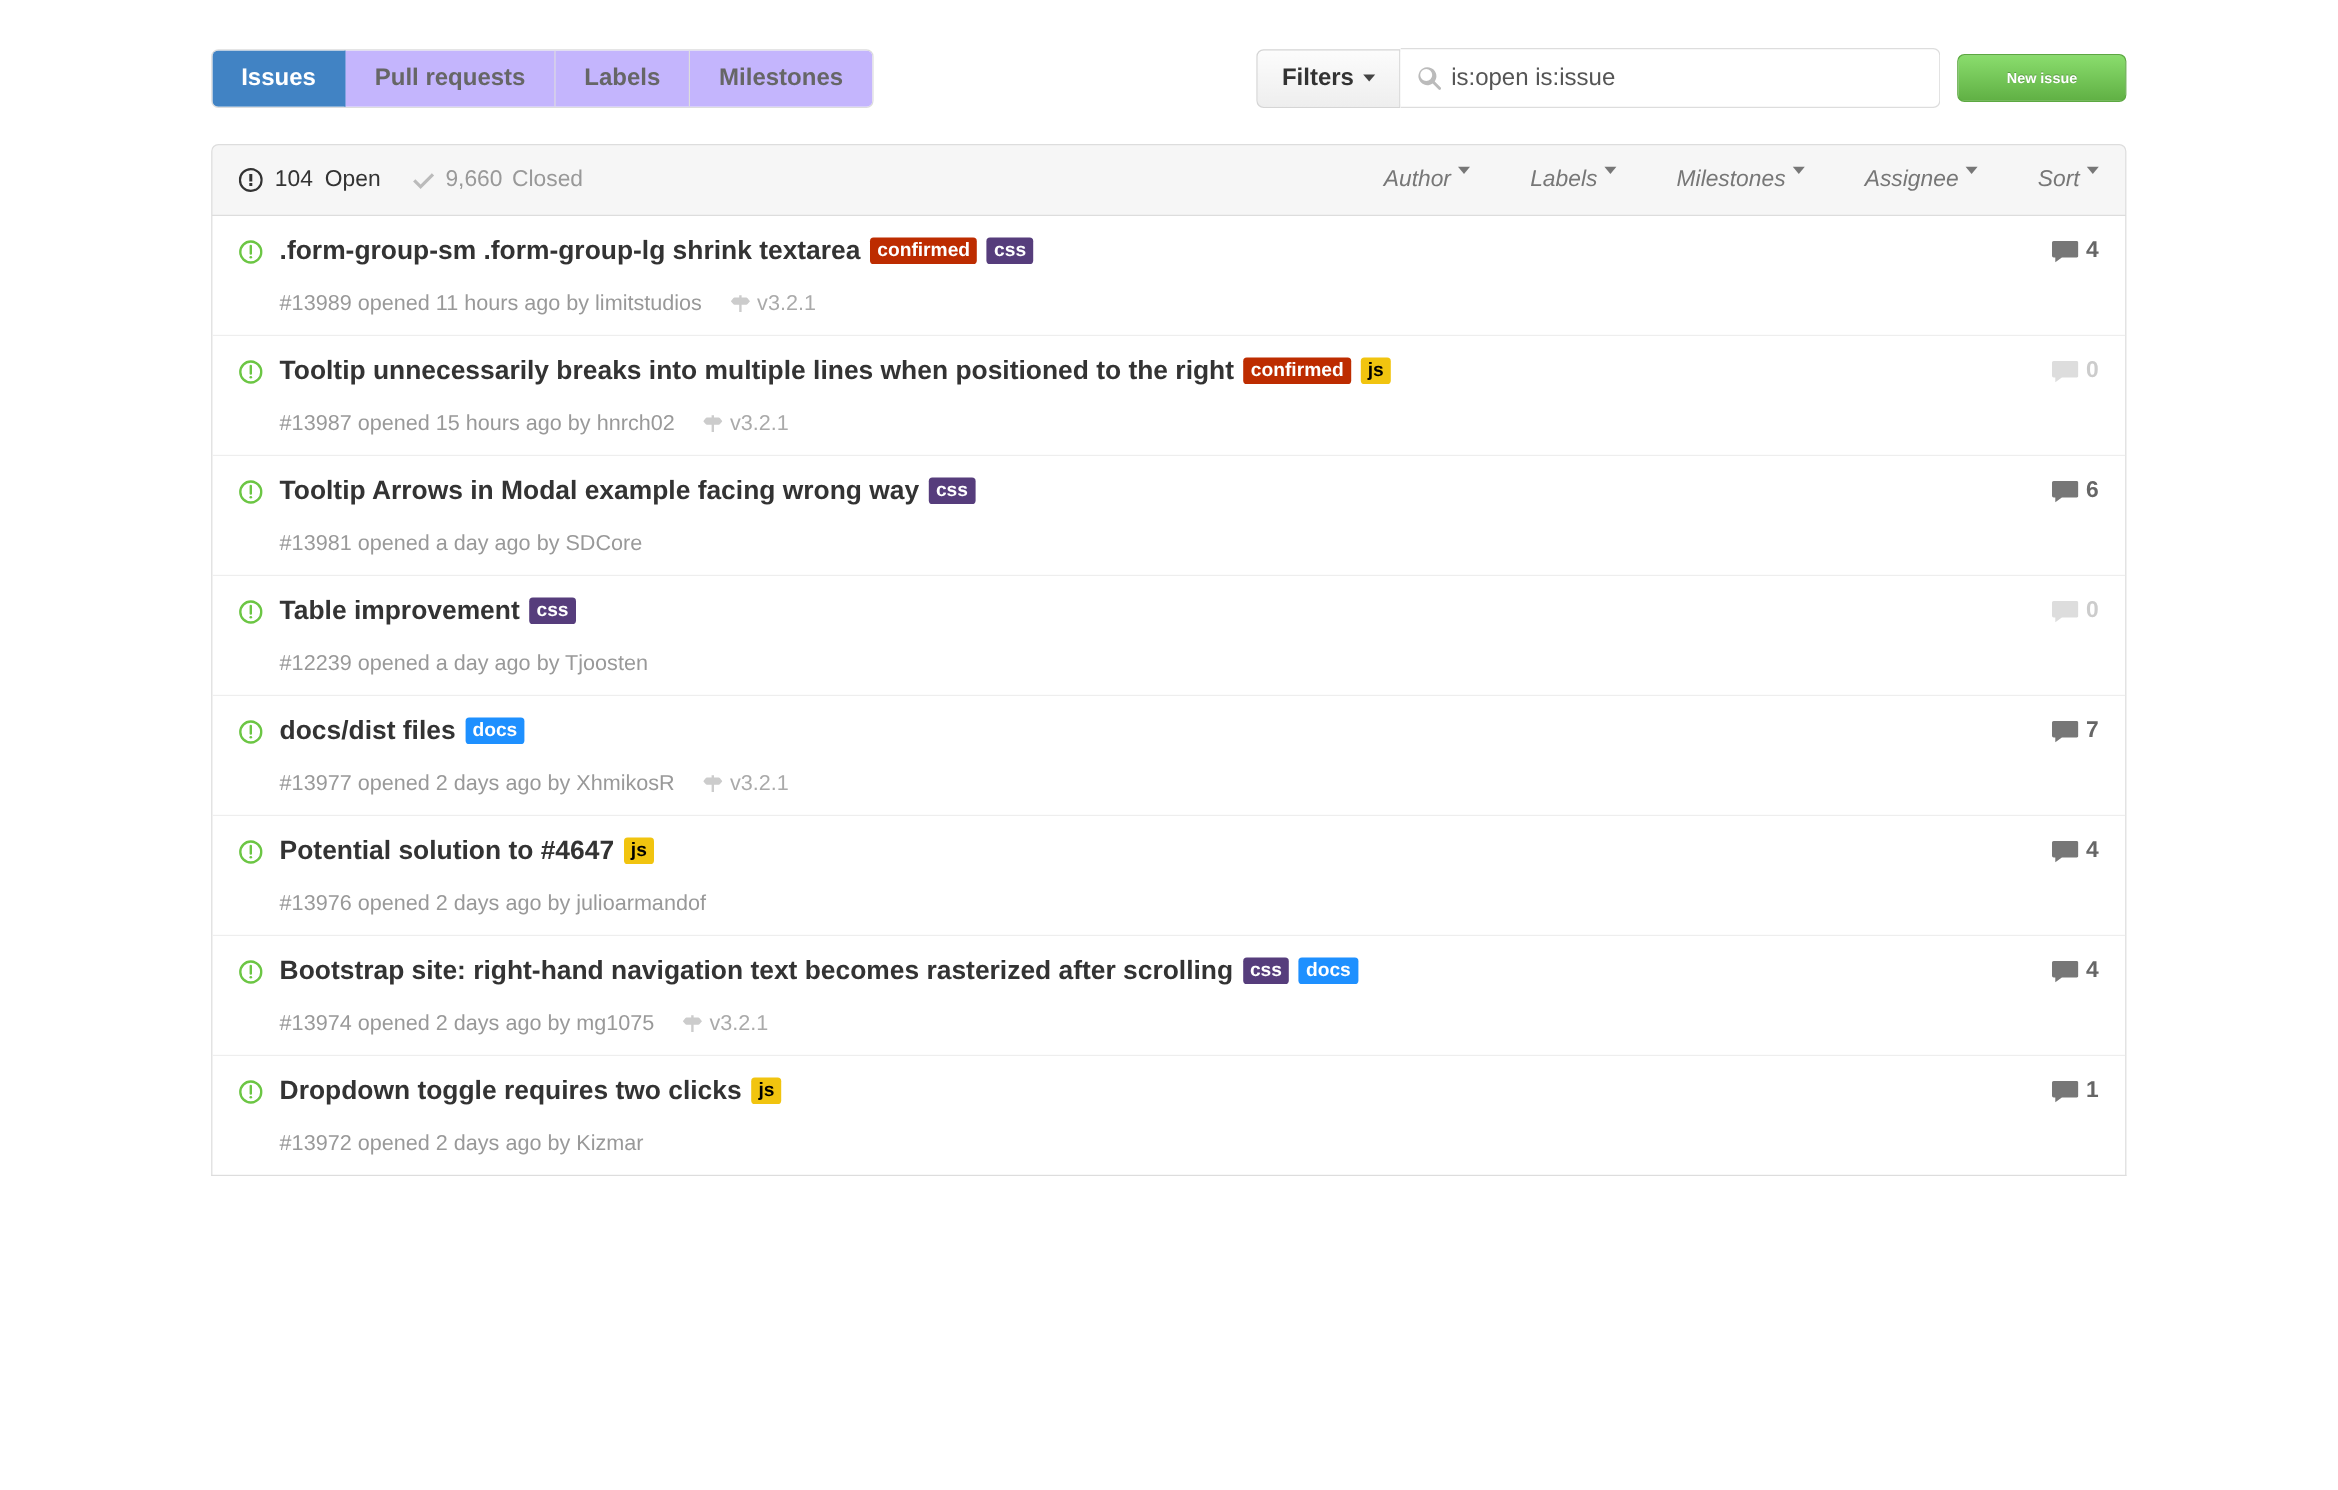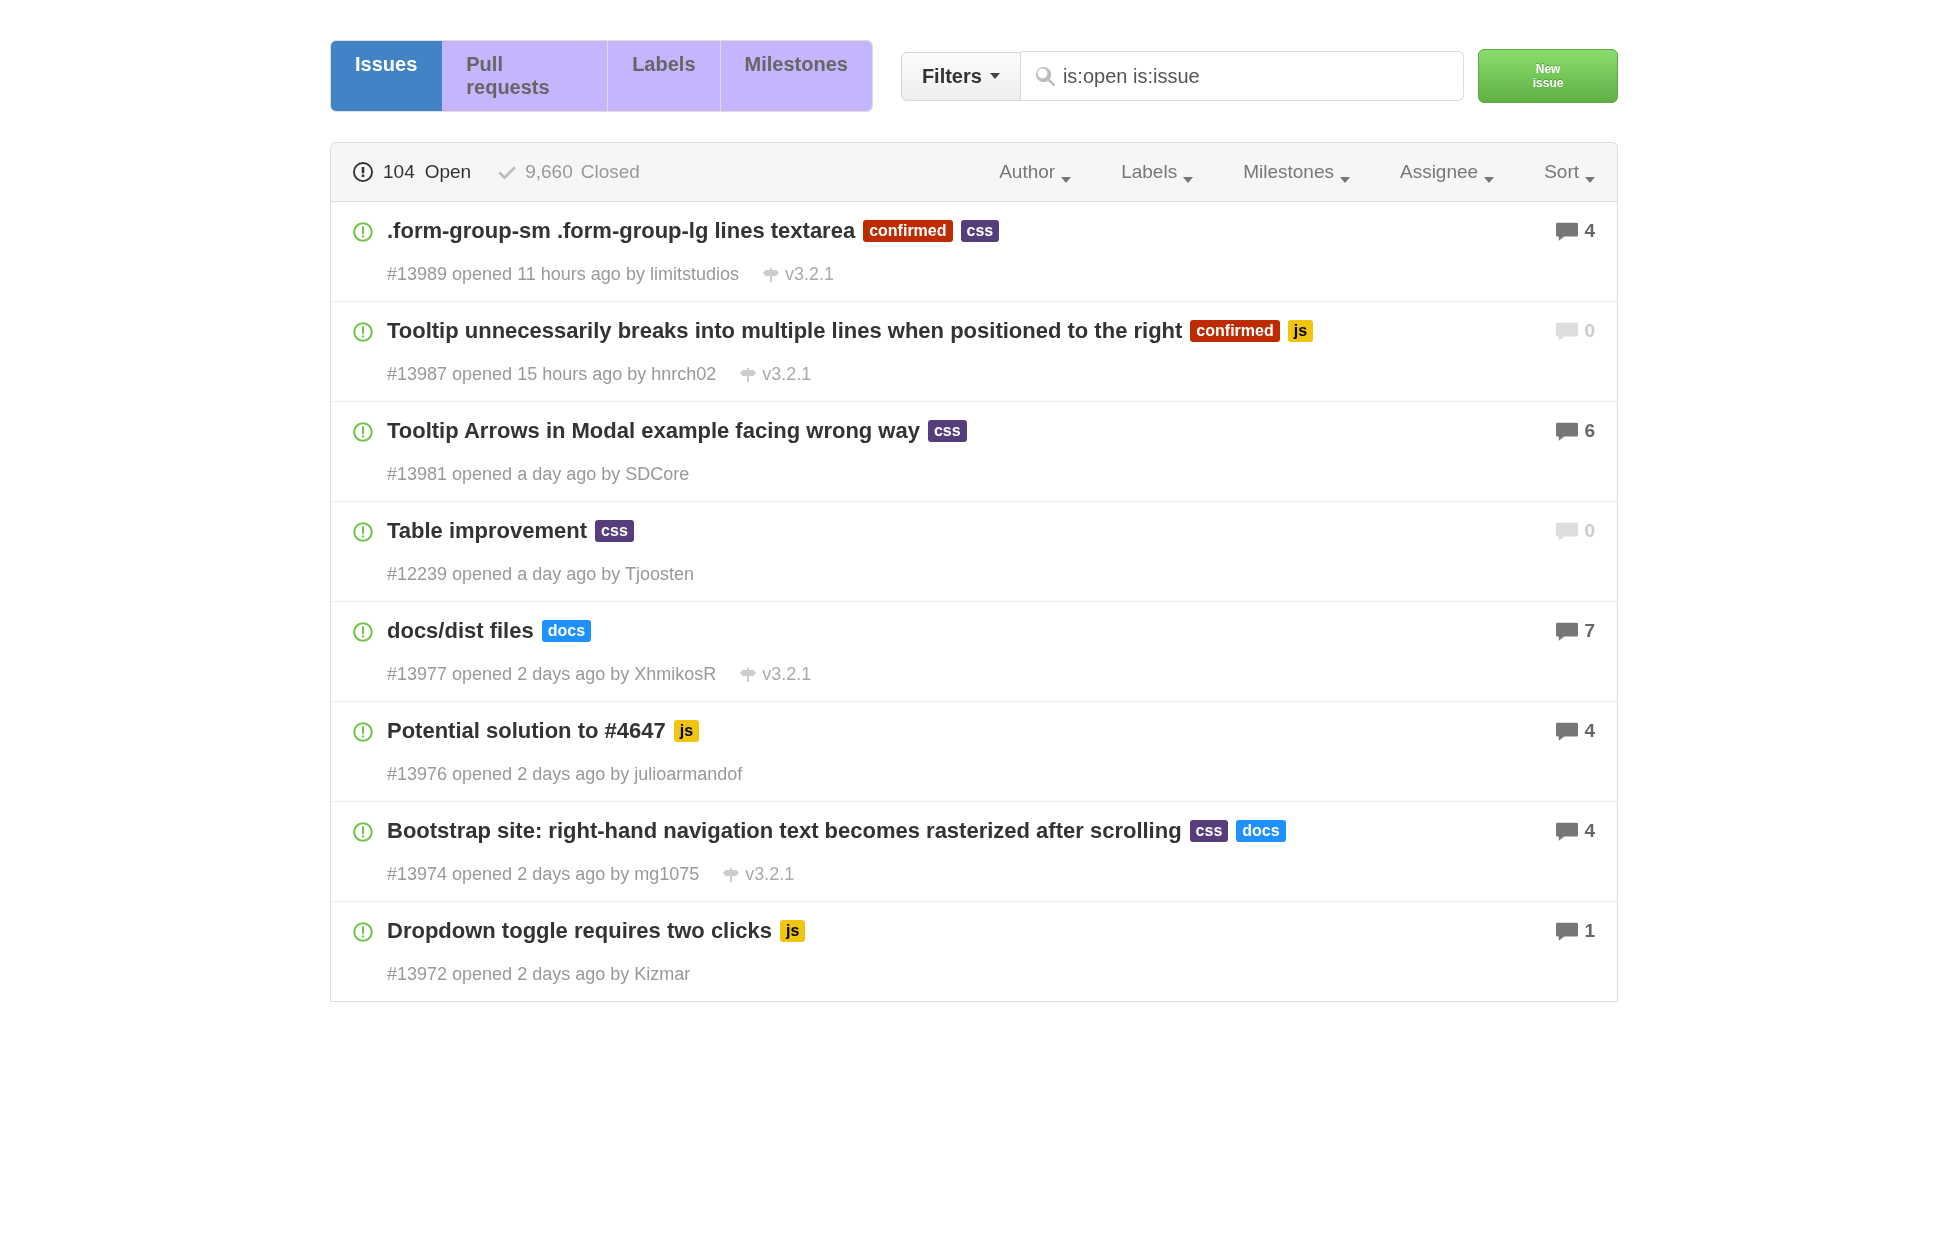--- a/index.html
+++ b/index.html
@@ -3,21 +3,21 @@
 <meta charset="utf-8">
 <style>
   * { box-sizing: border-box; margin: 0; padding: 0; }
   body {
     font-family: Helvetica, Arial, sans-serif;
     background: #fff;
     color: #333;
     font-size: 20px;
   }
   .container {
-    width: 1288px;
+    width: 1596px;
     margin: 40px auto 0;
   }
   .header-row {
     display: flex;
     align-items: center;
     margin-bottom: 30px;
   }
   .nav-tabs {
     display: flex;
     border: 1px solid #ddd;
@@ -111,23 +111,24 @@
     margin-left: 26px;
   }
   .toolbar-filters {
     margin-left: auto;
     display: flex;
     gap: 50px;
     color: #777;
   }
   .toolbar-filter {
     display: flex;
-    align-items: flex-end;
+    align-items: flex-start;
     gap: 6px;
     cursor: pointer;
+    font-style: italic;
   }
   .caret-down {
     display: inline-block;
     width: 0; height: 0;
     border-left: 5px solid transparent;
     border-right: 5px solid transparent;
     border-top: 6px solid currentColor;
   }
   .issue-list {
     border: 1px solid #ddd;
@@ -252,21 +253,21 @@
   <div class="issue-list" id="issue-list">
 
   <div class="issue-row">
         <div class="issue-icon"><svg width="20" height="20" viewBox="0 0 16 16" fill="none" stroke="#6cc644" stroke-width="1.6">
             <circle cx="8" cy="8" r="7"></circle>
             <line x1="8" y1="4" x2="8" y2="9" stroke-linecap="round"></line>
             <circle cx="8" cy="11.5" r="0.9" fill="#6cc644" stroke="none"></circle>
           </svg></div>
         <div class="issue-body">
           <div class="issue-title-line">
-            <a class="issue-title">.form-group-sm .form-group-lg lines textarea</a>
+            <a class="issue-title">.form-group-sm .form-group-lg shrink textarea</a>
             <span class="label" style="background: rgb(189, 44, 0);">confirmed</span>
             <span class="label" style="background: rgb(86, 61, 124);">css</span>
           </div>
           <div class="issue-meta">
             <span>#13989 opened 11 hours ago by limitstudios</span>
             <span class="milestone">
               <svg width="16" height="16" viewBox="0 0 16 16" fill="#ccc">
                 <path d="M7 1v2H3a1 1 0 00-.8.4L0 6l2.2 2.6A1 1 0 003 9h4v6h2V9h4a1 1 0 00.8-.4L16 6l-2.2-2.6A1 1 0 0013 3H9V1H7z"></path>
               </svg>
               <span>v3.2.1</span>

